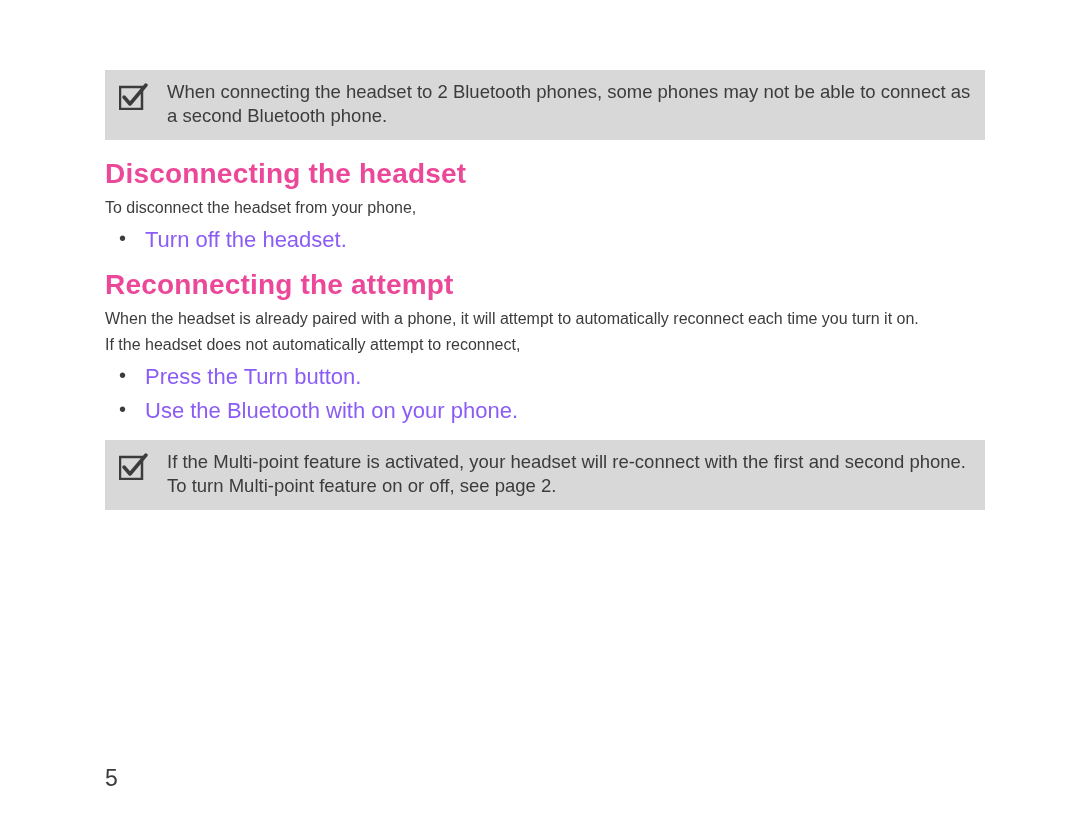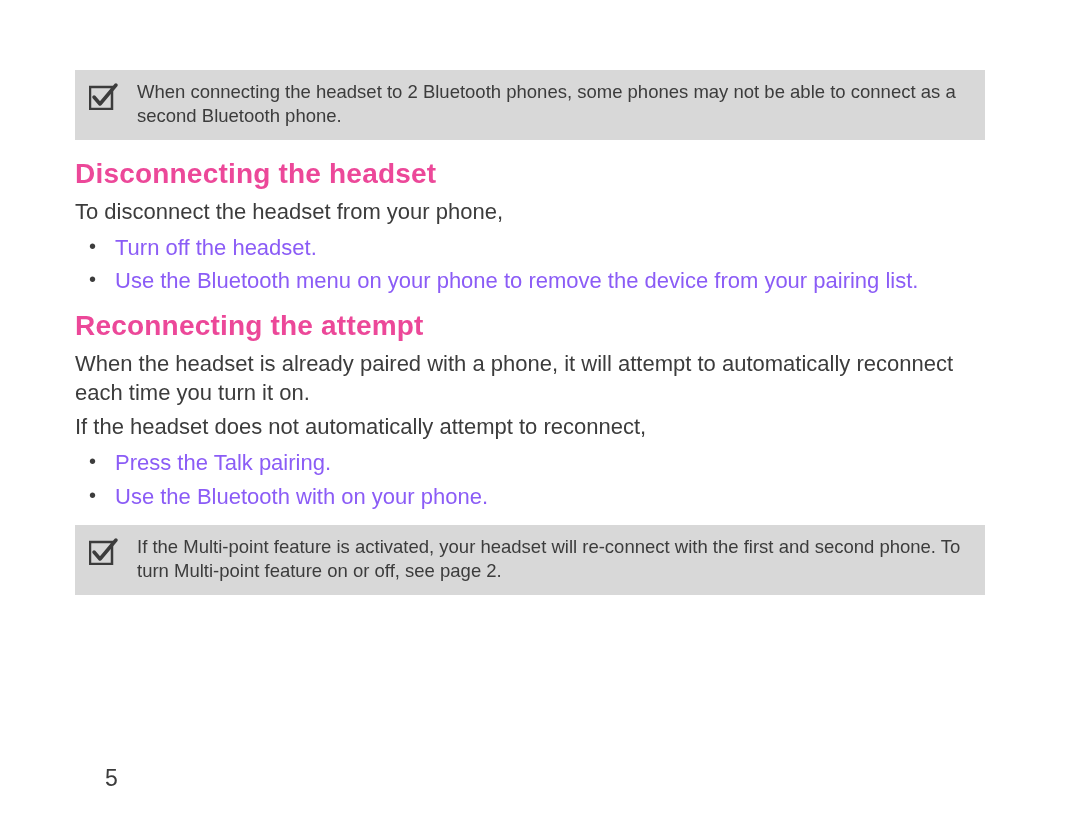--- a/index.html
+++ b/index.html
@@ -5,21 +5,21 @@
     * { margin: 0; padding: 0; box-sizing: border-box; }
     body {
       width: 1080px;
       height: 840px;
       background: #ffffff;
       font-family: Arial, Helvetica, sans-serif;
       color: #3c3c3c;
       position: relative;
     }
     .page {
-      padding: 70px 95px 0 75px;
+      padding: 70px 95px 0 105px;
       border-radius: 18px;
     }
     .note-box {
       background: #d8d8d8;
       padding: 10px 14px 12px 14px;
       display: flex;
       align-items: flex-start;
       gap: 18px;
       margin-bottom: 18px;
     }
@@ -35,21 +35,21 @@
     }
     h2 {
       font-size: 28px;
       font-weight: 700;
       color: #ec4899;
       margin-bottom: 8px;
       margin-top: 6px;
       letter-spacing: 0.2px;
     }
     p {
-      font-size: 22px;
+      font-size: 16px;
       line-height: 1.3;
       color: #3c3c3c;
       margin-bottom: 6px;
     }
     ul {
       list-style: none;
       padding: 0;
       margin: 0 0 10px 0;
     }
     ul li {
@@ -90,30 +90,29 @@
       </svg>
     </span>
     <div class="note-text">When connecting the headset to 2 Bluetooth phones, some phones may not be able to connect as a second Bluetooth phone.</div>
   </div>
 
   <div class="section">
     <h2>Disconnecting the headset</h2>
     <p>To disconnect the headset from your phone,</p>
     <ul>
       <li>Turn off the headset.</li>
-      <li>Use the Bluetooth menu on your phone to remove the device from your pairing list.</li>
     </ul>
   </div>
 
   <div class="section">
     <h2>Reconnecting the attempt</h2>
     <p>When the headset is already paired with a phone, it will attempt to automatically reconnect each time you turn it on.</p>
     <p>If the headset does not automatically attempt to reconnect,</p>
     <ul>
-      <li>Press the Talk pairing.</li>
+      <li>Press the Turn button.</li>
       <li>Use the Bluetooth with on your phone.</li>
     </ul>
   </div>
 
   <div class="note-box">
     <span class="note-icon">
       <svg width="30" height="28" viewBox="0 0 30 28">
         <rect x="1" y="5" width="22" height="22" fill="none" stroke="#3c3c3c" stroke-width="2.5"></rect>
         <polyline points="5,15 11,22 27,3" fill="none" stroke="#3c3c3c" stroke-width="3.5" stroke-linecap="round" stroke-linejoin="round"></polyline>
       </svg>

